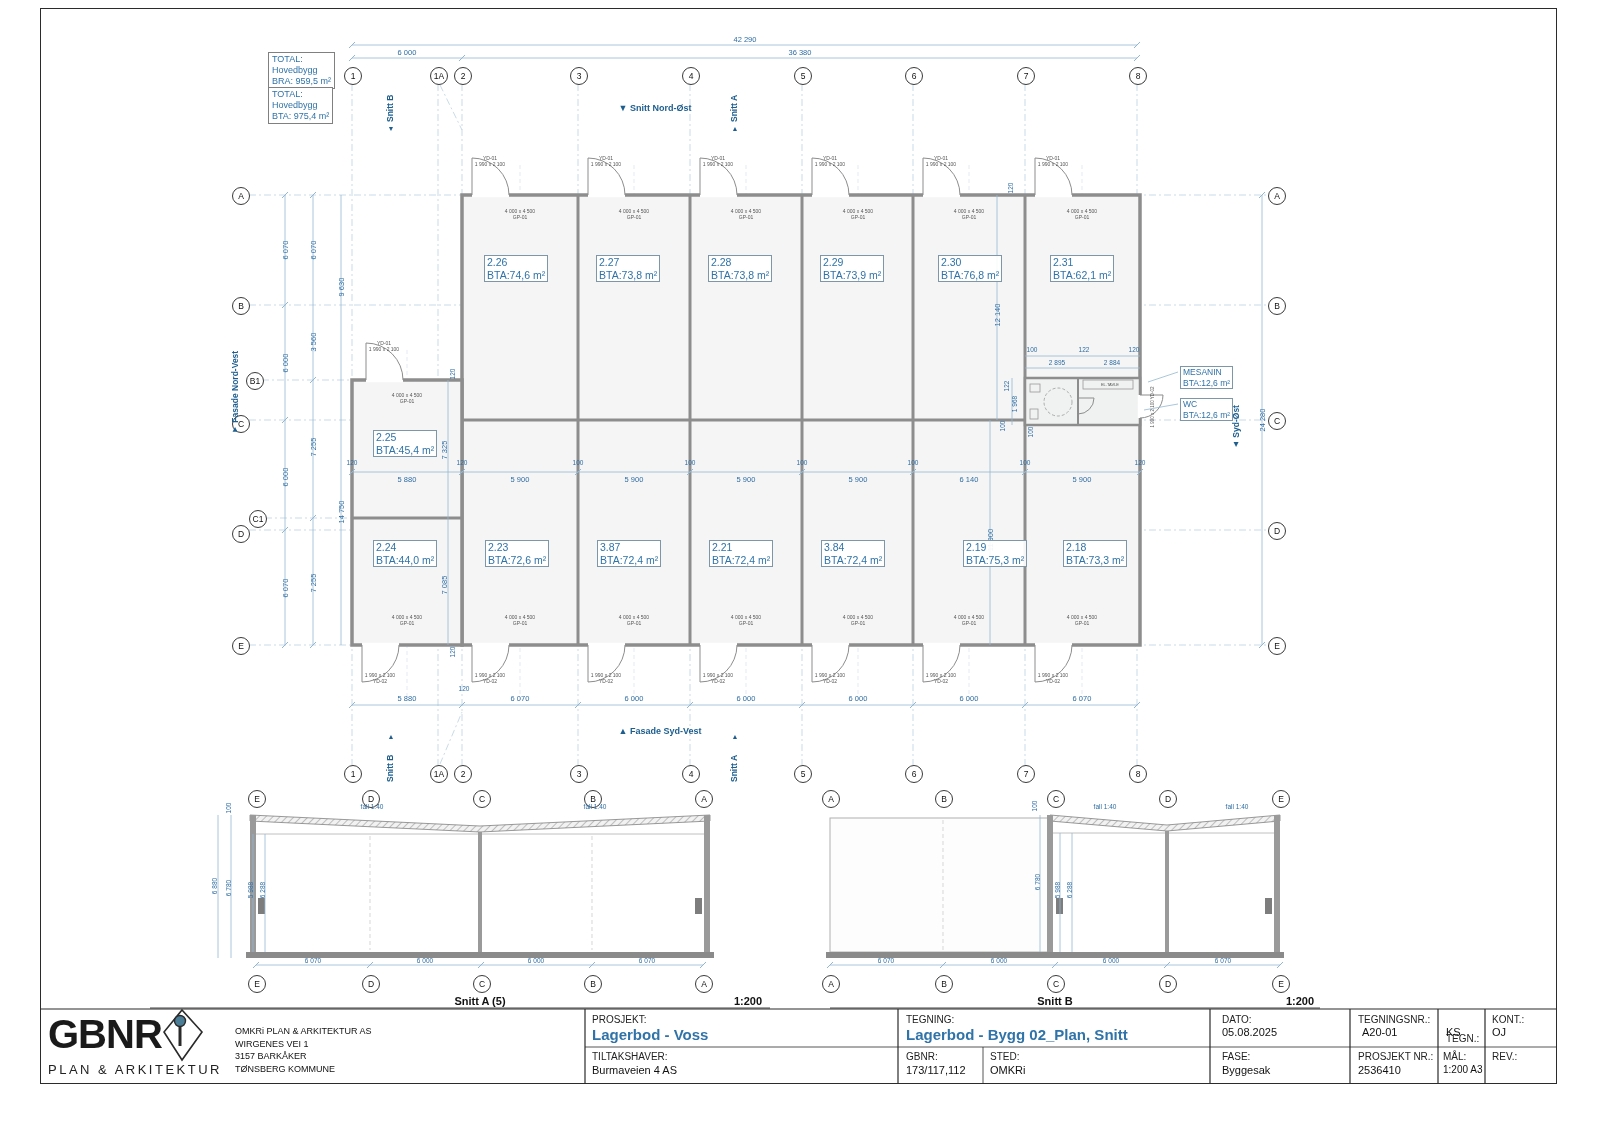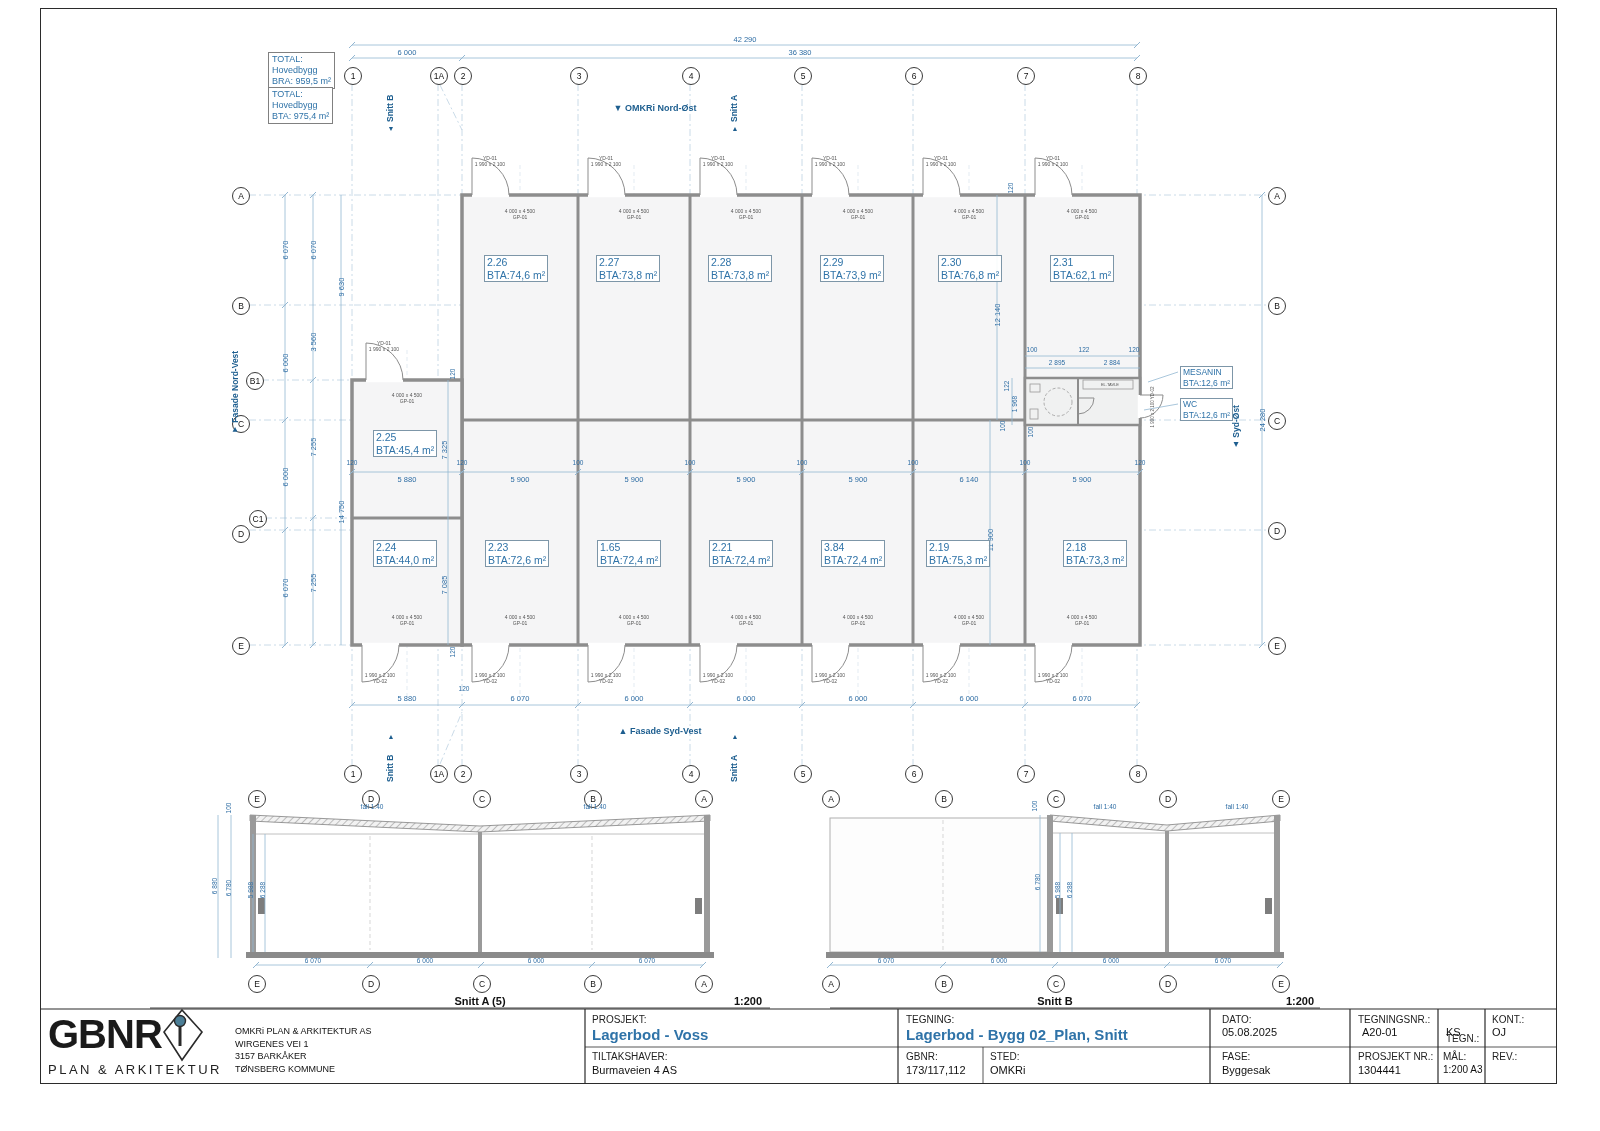--- a/index.html
+++ b/index.html
@@ -251,21 +251,21 @@
   <div class="gb" style="left:257px;top:518px">C1</div>
   <div class="gb" style="left:240px;top:533px">D</div>
   <div class="gb" style="left:240px;top:645px">E</div>
 
   <div class="gb" style="left:1276px;top:195px">A</div>
   <div class="gb" style="left:1276px;top:305px">B</div>
   <div class="gb" style="left:1276px;top:420px">C</div>
   <div class="gb" style="left:1276px;top:530px">D</div>
   <div class="gb" style="left:1276px;top:645px">E</div>
 
-  <div class="fac" style="left:655px;top:108px">▼ OMKRi Nord-Øst</div>
+  <div class="fac" style="left:655px;top:108px">▼ Snitt Nord-Øst</div>
   <div class="fac" style="left:660px;top:731px">▲ Fasade Syd-Vest</div>
   <div class="vt" style="left:230px;top:325px;height:110px">▼ Fasade Nord-Vest</div>
   <div class="vt" style="left:1231px;top:388px;height:62px">▲ Syd-Øst</div>
   <div class="vt" style="left:385px;top:86px;height:36px">Snitt B</div>
   <div class="fac" style="left:391px;top:128px;font-size:7px">▼</div>
   <div class="vt" style="left:729px;top:86px;height:36px">Snitt A</div>
   <div class="fac" style="left:735px;top:128px;font-size:7px">▲</div>
   <div class="fac" style="left:391px;top:736px;font-size:7px">▲</div>
   <div class="vt" style="left:385px;top:742px;height:40px">Snitt B</div>
   <div class="fac" style="left:735px;top:736px;font-size:7px">▲</div>
@@ -357,32 +357,32 @@
 
   <div class="rl" style="left:373px;top:540px">
       <div>2.24</div>
       <div>BTA:44,0 m²</div>
     </div>
   <div class="rl" style="left:485px;top:540px">
       <div>2.23</div>
       <div>BTA:72,6 m²</div>
     </div>
   <div class="rl" style="left:597px;top:540px">
-      <div>1.65</div>
+      <div>3.87</div>
       <div>BTA:72,4 m²</div>
     </div>
   <div class="rl" style="left:709px;top:540px">
       <div>2.21</div>
       <div>BTA:72,4 m²</div>
     </div>
   <div class="rl" style="left:821px;top:540px">
       <div>3.84</div>
       <div>BTA:72,4 m²</div>
     </div>
-  <div class="rl" style="left:926px;top:540px">
+  <div class="rl" style="left:963px;top:540px">
       <div>2.19</div>
       <div>BTA:75,3 m²</div>
     </div>
   <div class="rl" style="left:1063px;top:540px">
       <div>2.18</div>
       <div>BTA:73,3 m²</div>
     </div>
 
   <div class="rl" style="left:373px;top:430px">
       <div>2.25</div>
@@ -525,21 +525,21 @@
   <div class="tbv" style="left:990px;top:1064px">OMKRi</div>
 
   <div class="tbl" style="left:1222px;top:1014px">DATO:</div>
   <div class="tbv" style="left:1222px;top:1026px">05.08.2025</div>
   <div class="tbl" style="left:1222px;top:1051px">FASE:</div>
   <div class="tbv" style="left:1222px;top:1064px">Byggesak</div>
 
   <div class="tbl" style="left:1358px;top:1014px">TEGNINGSNR.:</div>
   <div class="tbv" style="left:1362px;top:1026px">A20-01</div>
   <div class="tbl" style="left:1358px;top:1051px">PROSJEKT NR.:</div>
-  <div class="tbv" style="left:1358px;top:1064px">1304441</div>
+  <div class="tbv" style="left:1358px;top:1064px">2536410</div>
 
   <div class="tbl" style="left:1446px;top:1033px">TEGN.:</div>
   <div class="tbv" style="left:1446px;top:1026px">KS</div>
   <div class="tbl" style="left:1443px;top:1051px">MÅL:</div>
   <div class="tbv" style="left:1443px;top:1064px;font-size:10px">1:200 A3</div>
 
   <div class="tbl" style="left:1492px;top:1014px">KONT.:</div>
   <div class="tbv" style="left:1492px;top:1026px">OJ</div>
   <div class="tbl" style="left:1492px;top:1051px">REV.:</div>
   <div class="tbv" style="left:1492px;top:1064px"></div>

